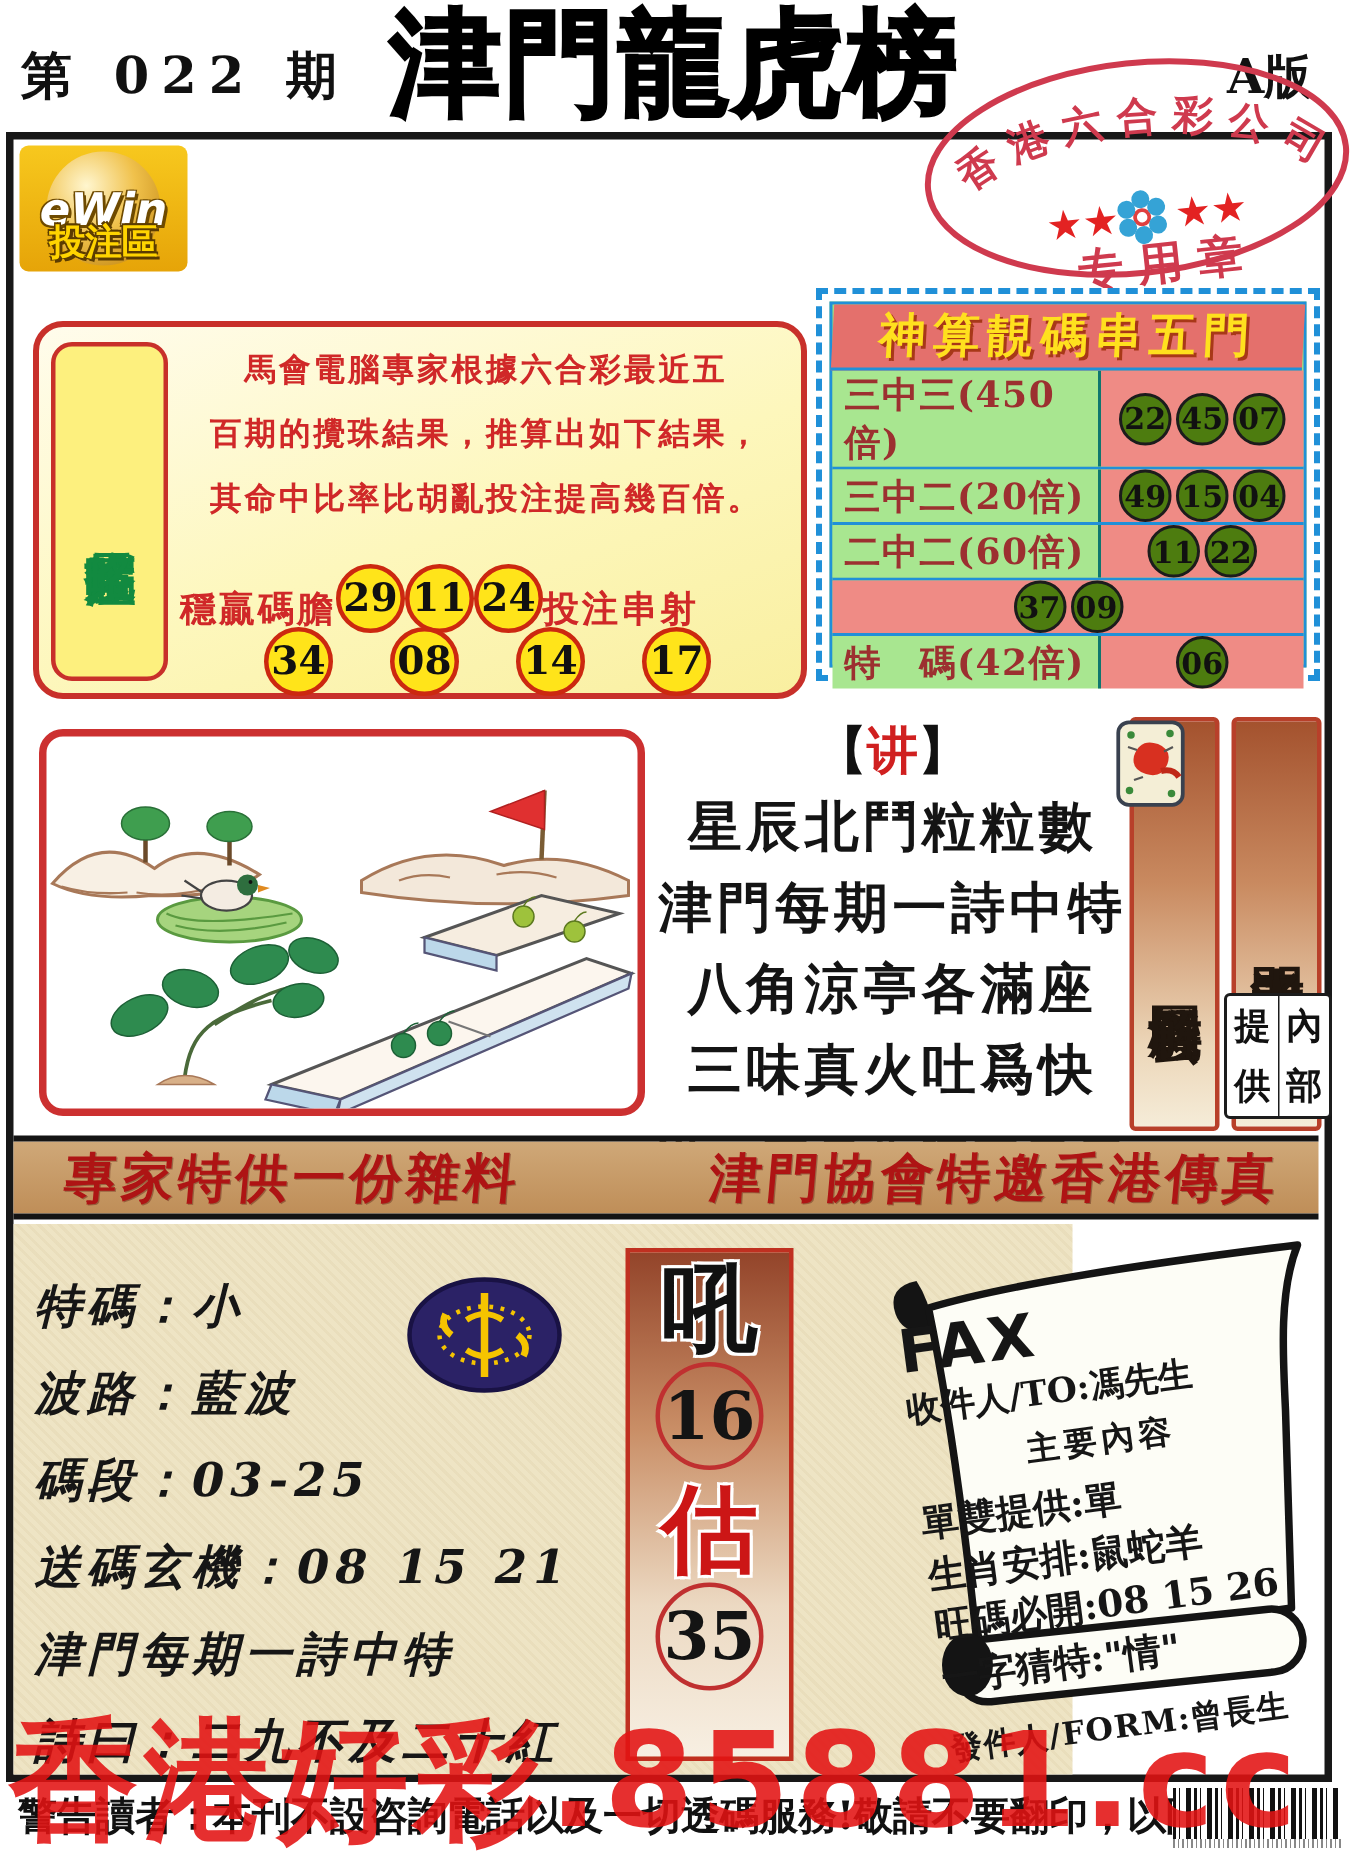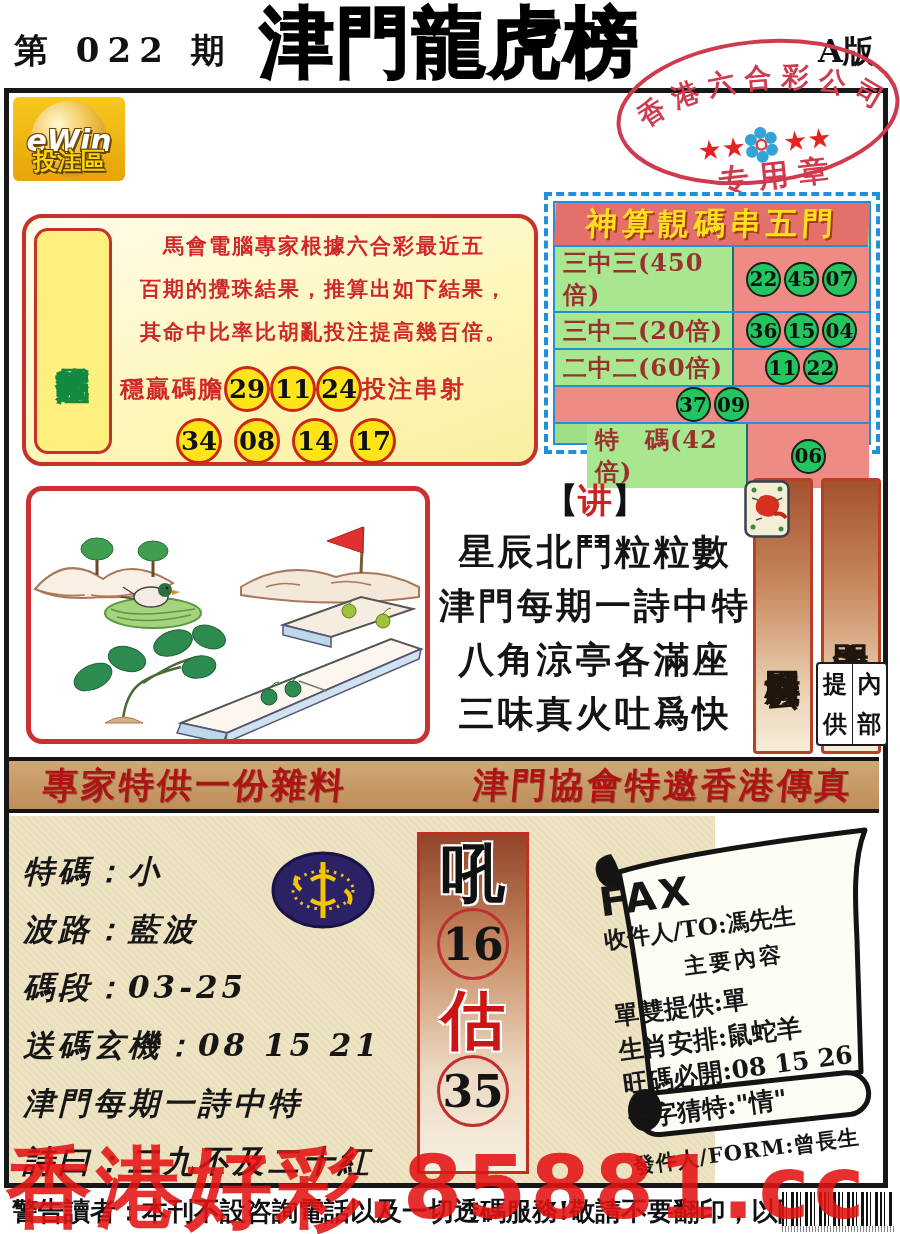--- a/index.html
+++ b/index.html
@@ -31,40 +31,40 @@
   .ybox{left:22px;top:214px;width:516px;height:252px;box-sizing:border-box;
         background:linear-gradient(160deg,#fffcec 0%,#fdf7bc 55%,#f9efa0 100%);
         border:4px solid #c8302a;border-radius:20px;z-index:2;}
   .side-banner{position:absolute;left:8px;top:10px;width:78px;height:226px;box-sizing:border-box;
         background:#fdf07e;border:3px solid #c8302a;border-radius:14px;
         writing-mode:vertical-rl;text-orientation:upright;
         font:900 34px "DejaVu Serif",serif;color:#128a40;
         display:flex;align-items:center;justify-content:center;}
   .ytext{position:absolute;left:94px;top:6px;right:6px;text-align:center;
         font:700 21px "DejaVu Serif",serif;color:#d02828;letter-spacing:2px;line-height:2.05;}
-  .yrow1{position:absolute;left:94px;top:148px;right:4px;display:flex;align-items:center;gap:0;}
+  .yrow1{position:absolute;left:94px;top:158px;right:4px;display:flex;align-items:flex-end;gap:0;}
   .yrow1 .lab{font:900 24px "DejaVu Serif",serif;color:#d02828;letter-spacing:2px;}
-  .yrow2{position:absolute;left:150px;top:200px;display:flex;gap:12px;}
+  .yrow2{position:absolute;left:150px;top:200px;display:flex;gap:38px;}
   .ball-lg{width:46px;height:46px;border-radius:50%;background:#ffe41a;border:3px solid #cc2810;
         box-sizing:border-box;display:flex;align-items:center;justify-content:center;
         font:700 26px "DejaVu Serif",serif;color:#111;}
   
   .gbox{left:544px;top:192px;width:336px;height:262px;box-sizing:border-box;
         border:4px dashed #2090d8;background:#fff;padding:5px;z-index:2;}
   .gbox-in{border:2px solid #2090d8;height:100%;box-sizing:border-box;display:flex;flex-direction:column;background:#9ede84;}
   .gtitle{background:#e4706c;border-bottom:2px solid #2090d8;height:50px;line-height:50px;
         text-align:center;font:900 31px "DejaVu Serif",serif;color:#ffe01e;letter-spacing:5px;
         text-shadow:2px 2px 0 #a83818;transform:skewX(-3deg);}
   .grow{flex:1;display:flex;border-bottom:2px solid #2090d8;}
-  .grow:last-child{border-bottom:none;margin-left:32px;}
+  .grow:last-child{border-bottom:none;}
   .gcell-l{width:57%;background:#a8e690;color:#9c3030;font:900 24px "DejaVu Serif",serif;
         display:flex;align-items:center;padding-left:8px;box-sizing:border-box;
         border-right:2px solid #0f766e;letter-spacing:1px;}
   .gcell-r{flex:1;background:#ef8b85;display:flex;align-items:center;justify-content:center;gap:3px;}
-  .ball-sm{width:35px;height:35px;border-radius:50%;background:#22c55e;border:2.5px solid #1c1c1c;
+  .ball-sm{width:35px;height:35px;border-radius:50%;background:#4d7c0f;border:2.5px solid #1c1c1c;
         box-sizing:border-box;display:flex;align-items:center;justify-content:center;
         font:700 20px "DejaVu Serif",serif;color:#111;}
   
   .illus{left:26px;top:486px;width:404px;height:258px;box-sizing:border-box;background:#fff;
         border:5px solid #cc3030;border-radius:16px;z-index:2;overflow:hidden;}
   
   .poem{left:432px;top:478px;width:326px;text-align:center;z-index:2;}
   .poem .phead{font:900 34px "DejaVu Serif",serif;color:#111;}
   .poem .phead .red{color:#d02020;}
   .poem .pline{font:700 36px "DejaVu Serif",serif;color:#141414;letter-spacing:3px;line-height:54px;}
@@ -195,21 +195,21 @@
       <div class="gcell-l">三中三(450倍)</div>
       <div class="gcell-r">
         <span class="ball-sm">22</span>
         <span class="ball-sm">45</span>
         <span class="ball-sm">07</span>
       </div>
     </div>
     <div class="grow">
       <div class="gcell-l">三中二(20倍)</div>
       <div class="gcell-r">
-        <span class="ball-sm">36</span>
+        <span class="ball-sm">49</span>
         <span class="ball-sm">15</span>
         <span class="ball-sm">04</span>
       </div>
     </div>
     <div class="grow">
       <div class="gcell-l">二中二(60倍)</div>
       <div class="gcell-r">
         <span class="ball-sm">11</span>
         <span class="ball-sm">22</span>
       </div>

